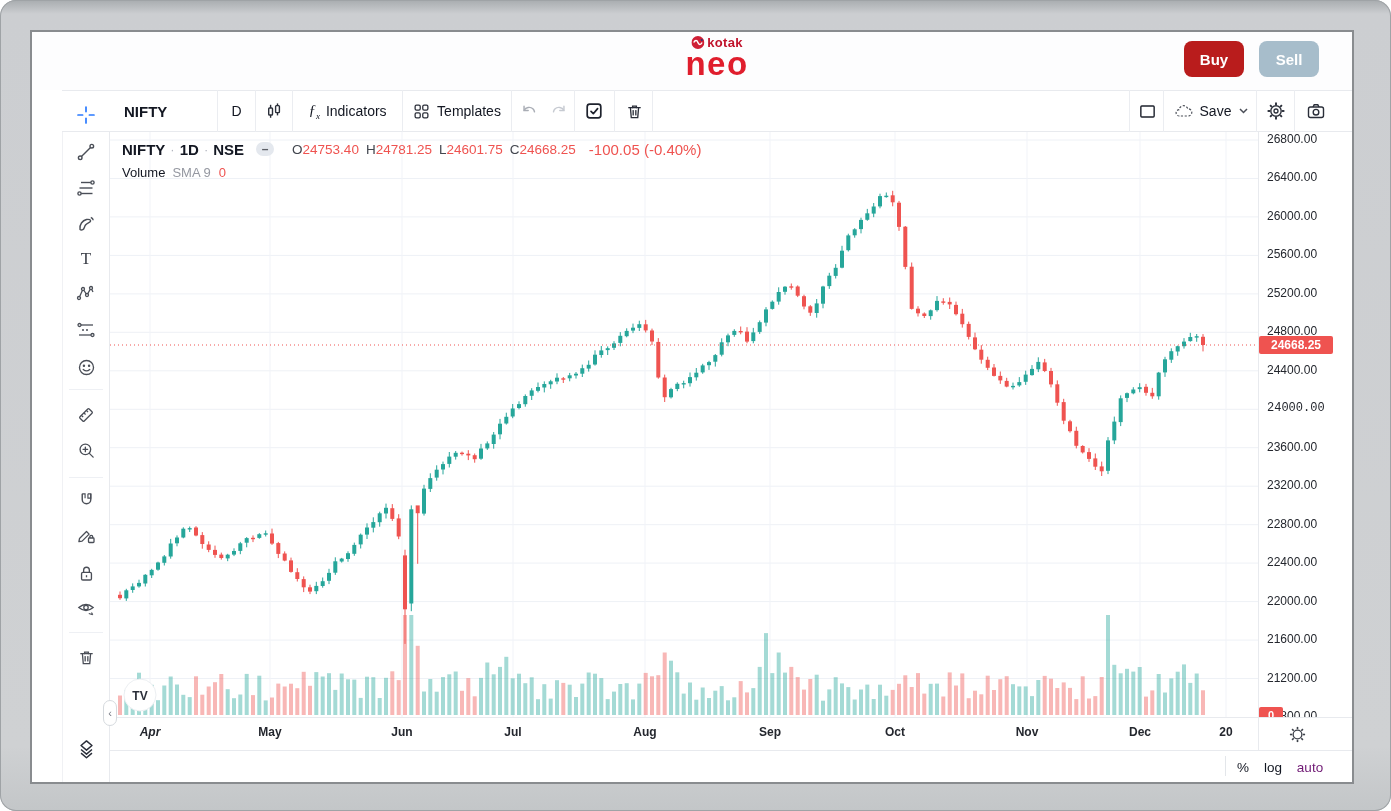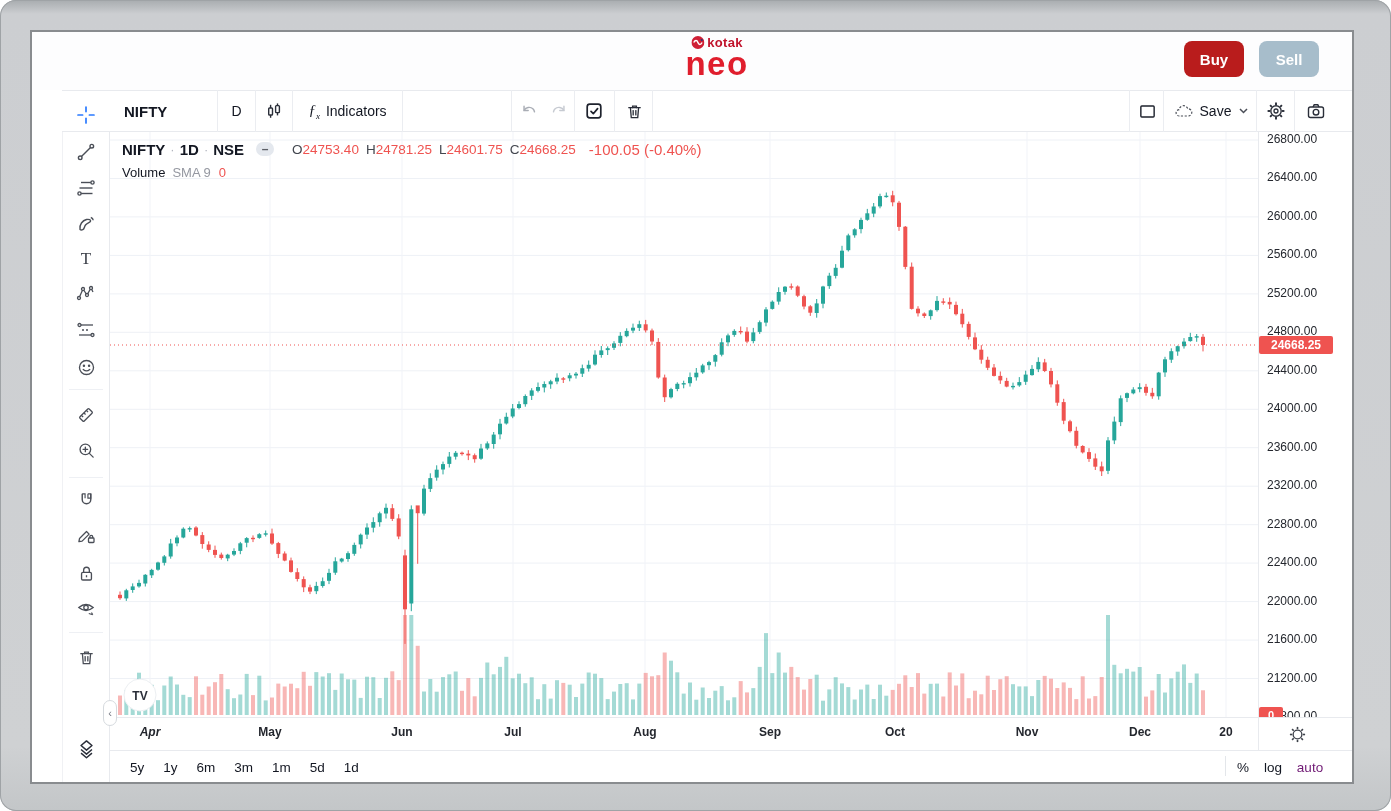--- a/index.html
+++ b/index.html
@@ -69,20 +69,31 @@
           <line x1="13.5" y1="11.6" x2="13.5" y2="14.4"></line>
       </svg>
     </span>
   </div>
   <div class="vsep" style="left:260px"></div>
   <div class="tbtn" style="left:261px;width:109px;gap:6px">
     <span style="font-family:'Liberation Serif',serif;font-style:italic;font-size:15px;color:#131722">ƒ<sub style="font-size:9px">x</sub></span>
     <span style="font-size:14px">Indicators</span>
   </div>
   <div class="vsep" style="left:370px"></div>
+  <div class="tbtn" style="left:371px;width:108px;gap:7px">
+    <span>
+      <svg width="17" height="17" viewBox="0 0 20 20" fill="none" stroke="#2a2e39" stroke-width="1.5">
+        <rect x="2.5" y="2.5" width="6" height="6" rx="1.6"></rect>
+          <rect x="11.5" y="2.5" width="6" height="6" rx="1.6"></rect>
+        <rect x="2.5" y="11.5" width="6" height="6" rx="1.6"></rect>
+          <rect x="11.5" y="11.5" width="6" height="6" rx="1.6"></rect>
+      </svg>
+    </span>
+    <span style="font-size:14px">Templates</span>
+  </div>
   <div class="vsep" style="left:479px"></div>
   <div class="tbtn" style="left:482px;width:30px">
     <span>
       <svg width="18" height="18" viewBox="0 0 20 20" fill="none" stroke="#a9adb5" stroke-width="1.6" stroke-linecap="round">
         <path d="M4.5,4.8 v4.6 h4.6"></path>
           <path d="M4.7,9.2 C6.4,5.9 11.4,4.8 14.3,7.6 c1,1 1.6,2.1 1.8,3.3"></path>
       </svg>
     </span>
   </div>
   <div class="tbtn" style="left:512px;width:30px">
@@ -866,21 +877,21 @@
   </div>
 
   <div class="abs" style="left:1226px;top:100px;width:94px;height:585px;background:#fff;border-left:1px solid #e8eaee" id="price-axis">
       <div class="pricelabel" style="left: 8px; top: 0px;">26800.00</div>
       <div class="pricelabel" style="left: 8px; top: 38px;">26400.00</div>
       <div class="pricelabel" style="left: 8px; top: 77px;">26000.00</div>
       <div class="pricelabel" style="left: 8px; top: 115px;">25600.00</div>
       <div class="pricelabel" style="left: 8px; top: 154px;">25200.00</div>
       <div class="pricelabel" style="left: 8px; top: 192px;">24800.00</div>
       <div class="pricelabel" style="left: 8px; top: 231px;">24400.00</div>
-      <div class="pricelabel" style="left: 8px; top: 269px;">24000.00</div>
+      <div class="pricelabel" style="left: 8px; top: 269px; font-family: Liberation Mono, monospace;">24000.00</div>
       <div class="pricelabel" style="left: 8px; top: 308px;">23600.00</div>
       <div class="pricelabel" style="left: 8px; top: 346px;">23200.00</div>
       <div class="pricelabel" style="left: 8px; top: 385px;">22800.00</div>
       <div class="pricelabel" style="left: 8px; top: 423px;">22400.00</div>
       <div class="pricelabel" style="left: 8px; top: 462px;">22000.00</div>
       <div class="pricelabel" style="left: 8px; top: 500px;">21600.00</div>
       <div class="pricelabel" style="left: 8px; top: 539px;">21200.00</div>
       <div class="pricelabel" style="left: 8px; top: 577px;">20800.00</div>
     </div>
   <div class="chip" id="price-chip" style="left: 1227px; width: 74px; height: 18px; font-size: 12px; top: 304px;">
@@ -914,29 +925,20 @@
             <line x1="4.3" y1="4.3" x2="6" y2="6"></line>
             <line x1="14" y1="14" x2="15.7" y2="15.7"></line>
             <line x1="4.3" y1="15.7" x2="6" y2="14"></line>
             <line x1="14" y1="6" x2="15.7" y2="4.3"></line>
           </g>
       </svg>
     </span>
   </div>
 
   <div class="abs" style="left:78px;top:718px;width:1242px;height:32px;background:#fff;border-top:1px solid #e8eaee"></div>
-  <div class="abs" id="range-row" style="left:98px;top:722px;height:26px;display:flex;align-items:center">
-      <span class="rng">5y</span>
-      <span class="rng">1y</span>
-      <span class="rng">6m</span>
-      <span class="rng">3m</span>
-      <span class="rng">1m</span>
-      <span class="rng">5d</span>
-      <span class="rng">1d</span>
-    </div>
   <div class="abs" style="left:1193px;top:724px;width:1px;height:20px;background:#e3e6ea"></div>
   <div class="abs" style="left:1200px;top:722px;width:22px;height:26px;display:flex;align-items:center;justify-content:center">
     <span style="font-size:13.5px;color:#131722">%</span>
   </div>
   <div class="abs" style="left:1226px;top:722px;width:30px;height:26px;display:flex;align-items:center;justify-content:center">
     <span style="font-size:13.5px;color:#131722">log</span>
   </div>
   <div class="abs" style="left:1258px;top:722px;width:40px;height:26px;display:flex;align-items:center;justify-content:center">
     <span style="font-size:13.5px;color:#701a75">auto</span>
   </div>

